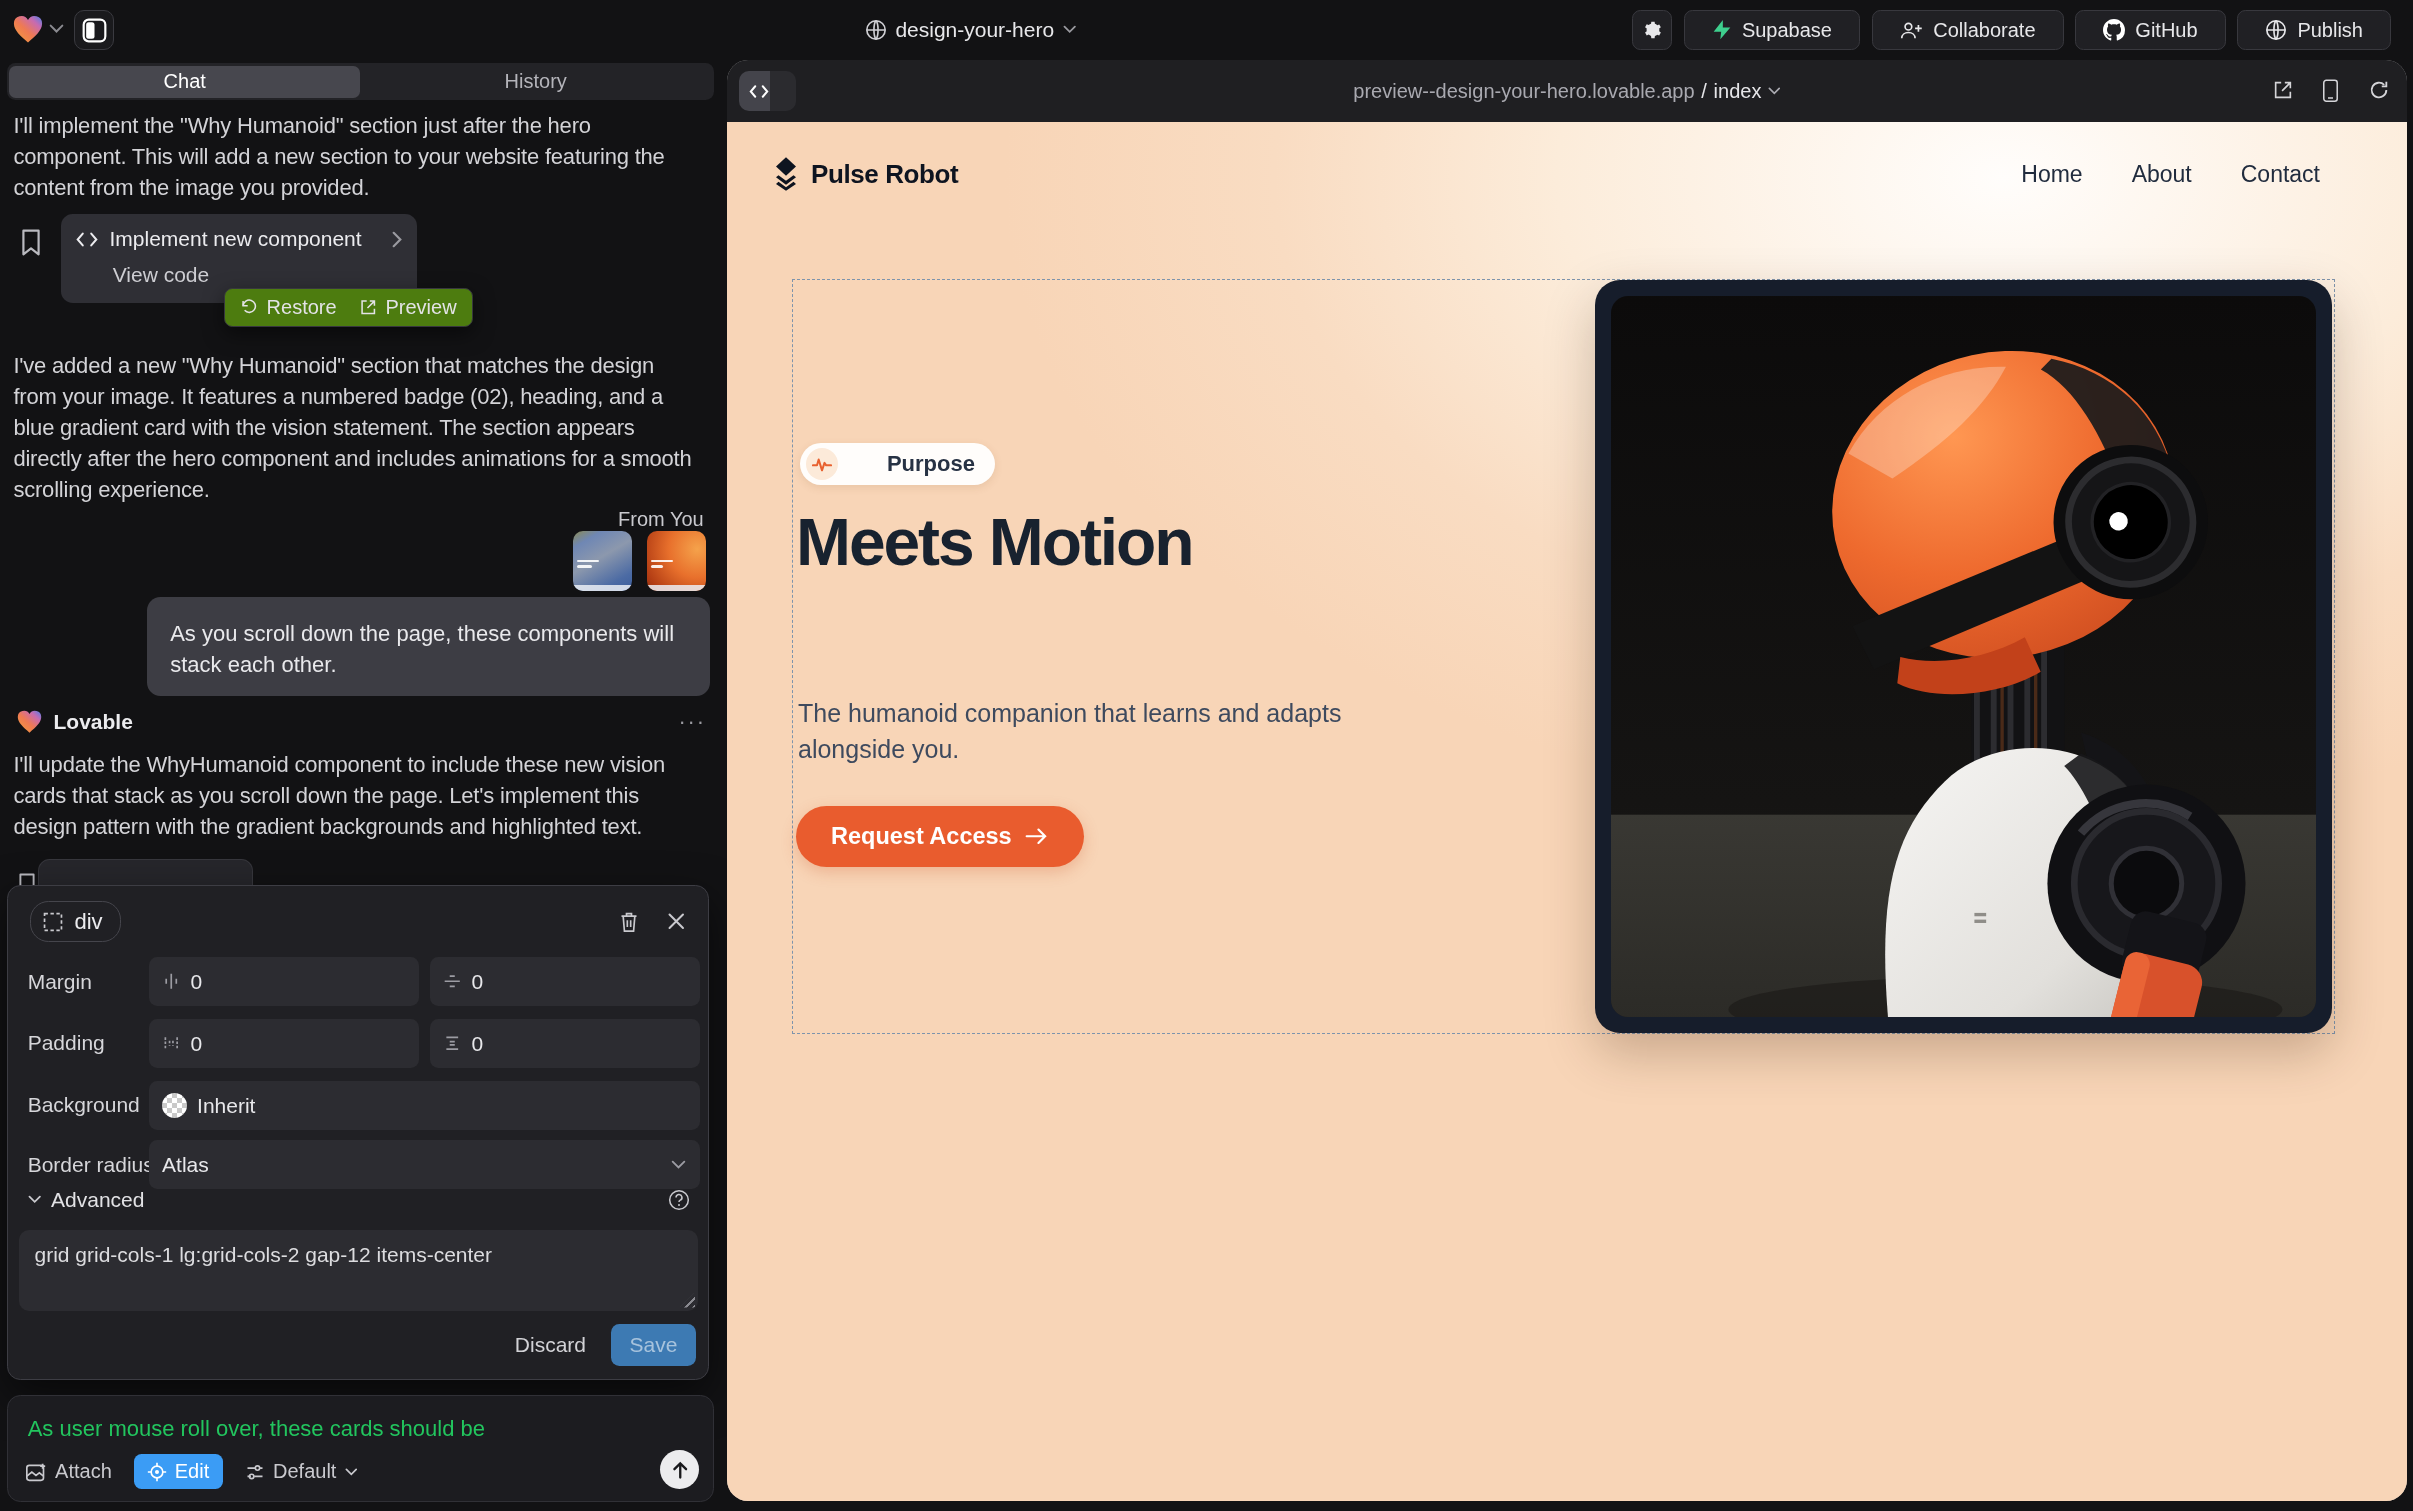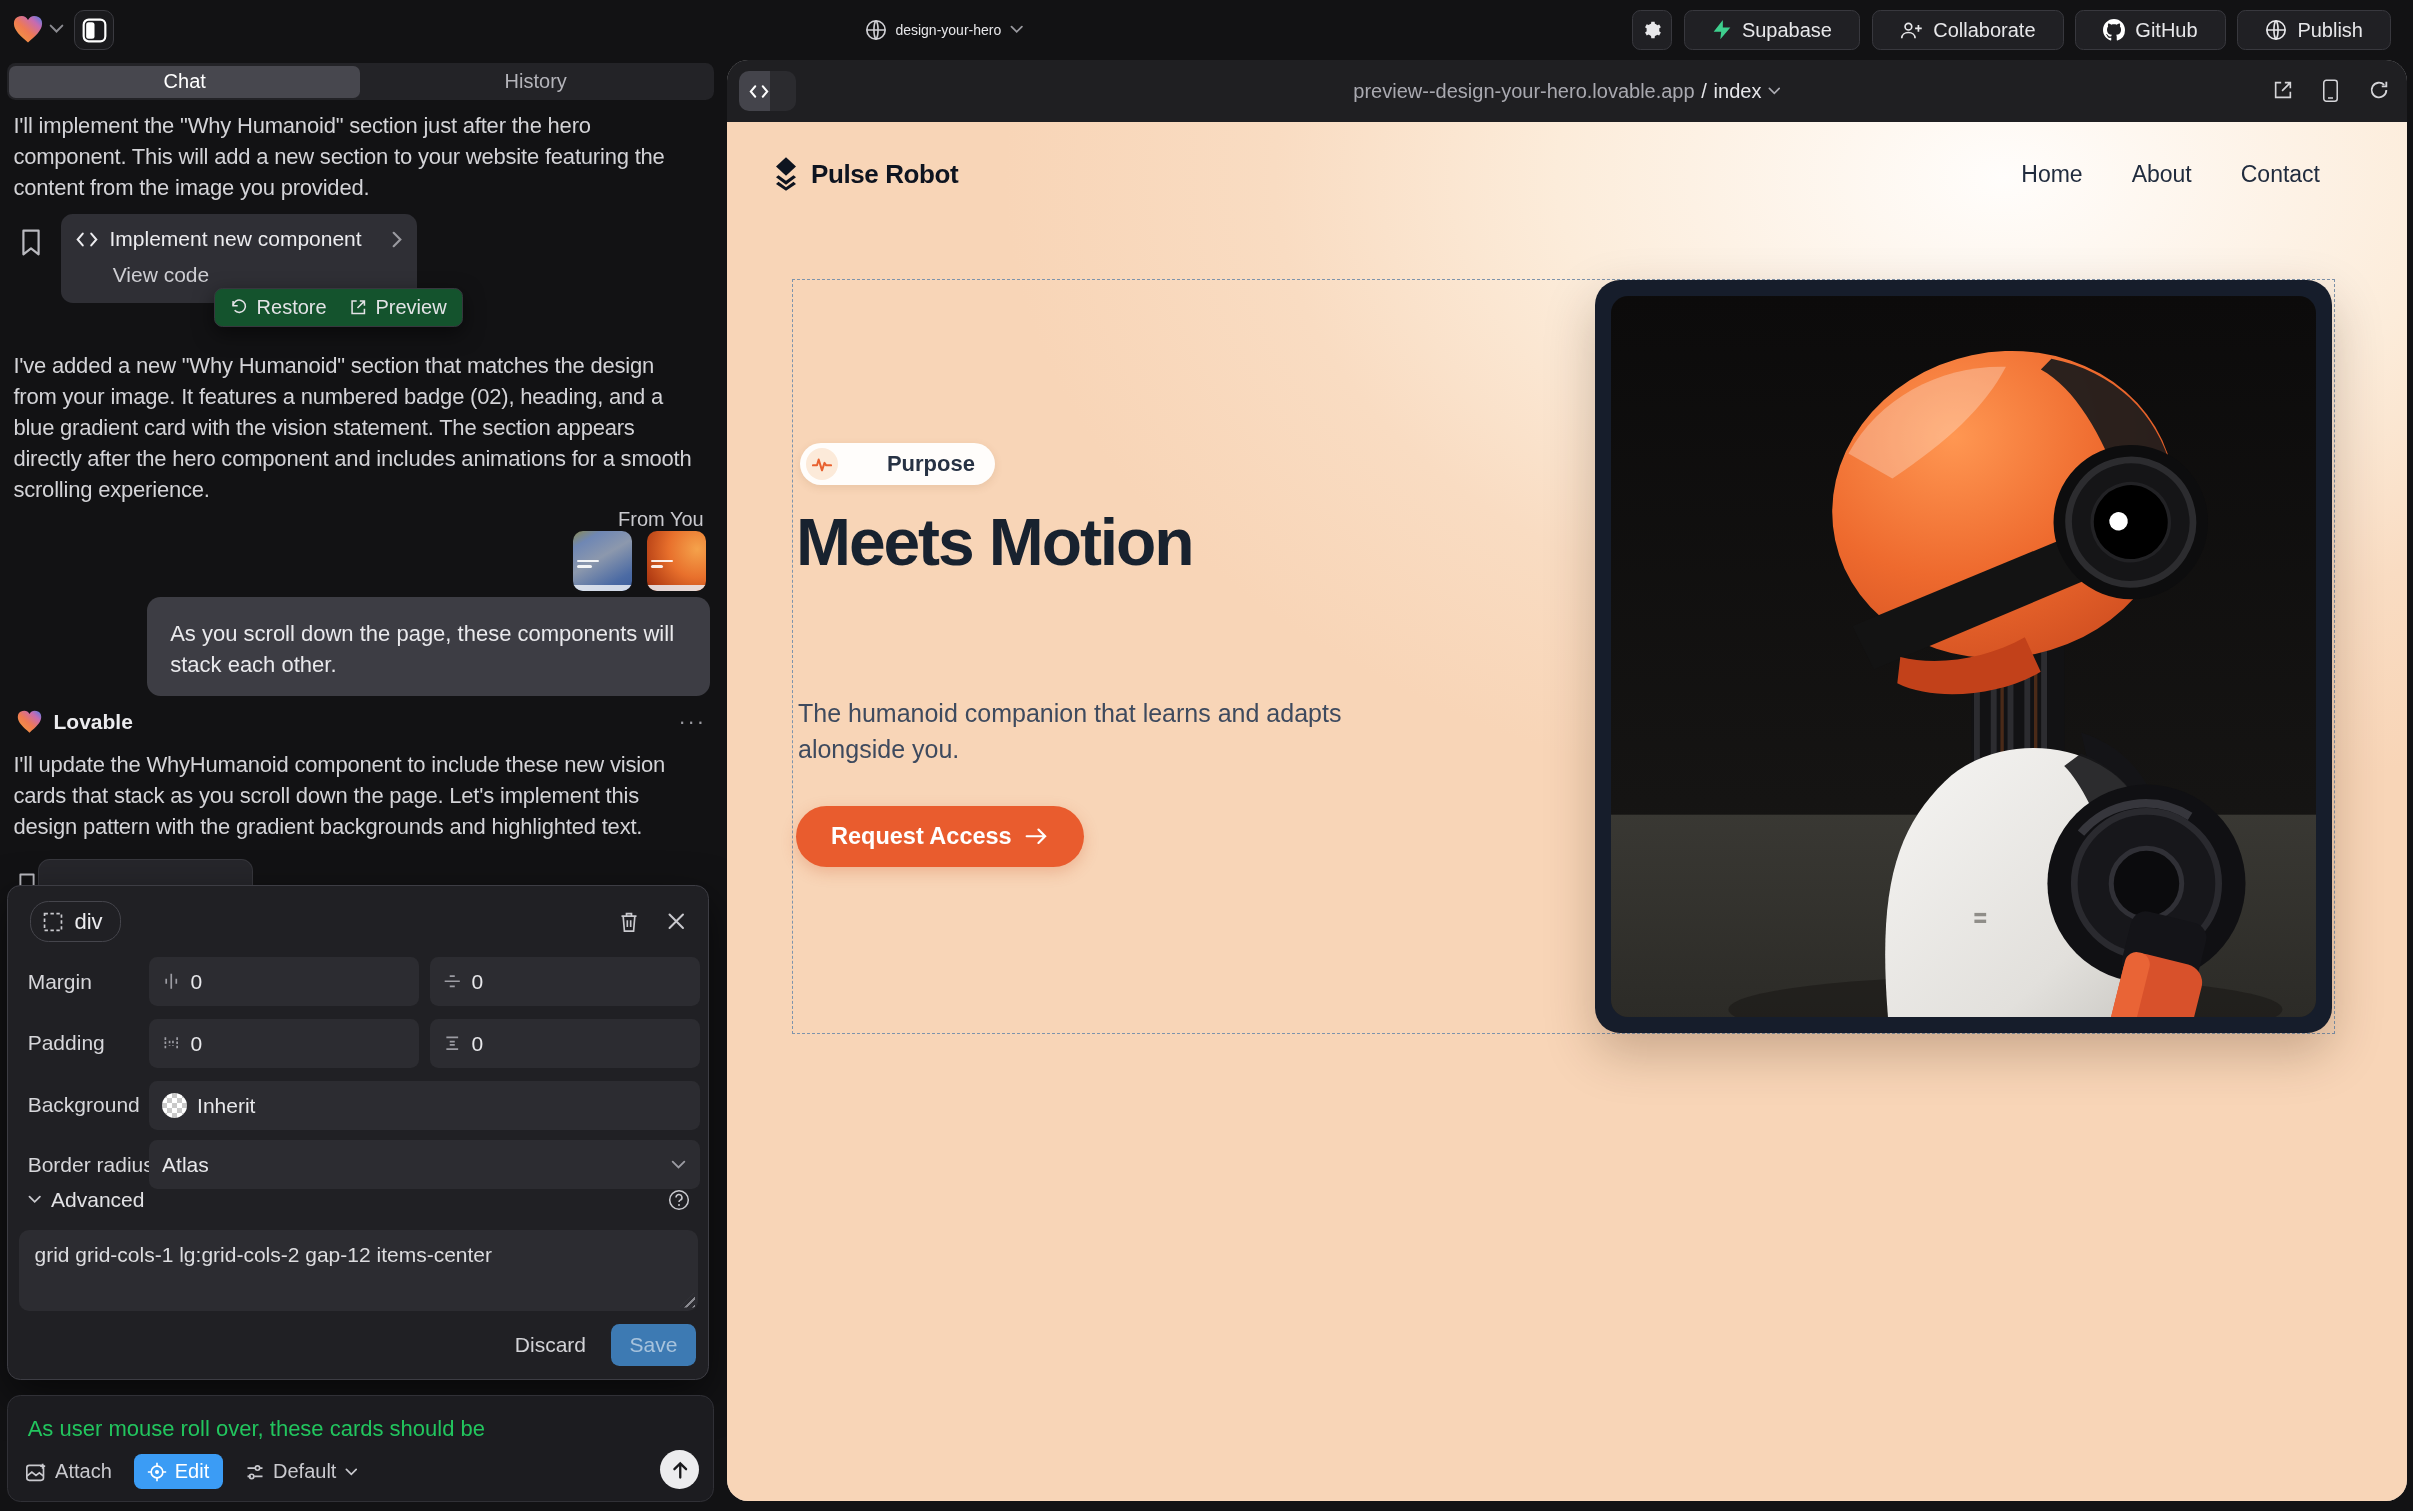--- a/index.html
+++ b/index.html
@@ -5,37 +5,37 @@
   * { margin:0; padding:0; box-sizing:border-box; }
   html,body { width:2413px; height:1512px; overflow:hidden; }
   body { background:#121214; font-family:"Liberation Sans", sans-serif; position:relative; color:#d8d8db; }
   svg { display:block; }
 
   
   .topbar { position:absolute; left:0; top:0; width:2413px; height:60px; }
   .heart { position:absolute; left:13.4px; top:15px; width:30px; height:28.6px; }
   .tb-chev { position:absolute; left:49px; top:23.5px; color:#8a8a90; }
   .panel-toggle { position:absolute; left:74px; top:10px; width:40px; height:40px; border:0.8px solid #3a3a40; border-radius:10px; display:flex; align-items:center; justify-content:center; background:#1a1a1d; cursor:pointer; }
-  .project { position:absolute; left:865px; top:15px; height:30px; display:flex; align-items:center; gap:8.4px; color:#e7e7ea; font-size:14px; }
+  .project { position:absolute; left:865px; top:15px; height:30px; display:flex; align-items:center; gap:8.4px; color:#e7e7ea; font-size:21px; }
   .tb-right { position:absolute; right:22px; top:10px; display:flex; gap:11.8px; }
   .tb-btn { height:40px; background:#202024; border:0.8px solid #38383e; border-radius:8.4px; display:flex; align-items:center; gap:10px; padding:0 27px; font-size:20px; color:#e7e7ea; cursor:pointer; }
   .tb-btn.icon-only { width:40px; padding:0; justify-content:center; }
 
   
   .left-panel { position:absolute; left:6.7px; top:60px; width:707px; height:1451px; }
   .tabs { position:absolute; left:0; top:3.4px; width:707px; height:37px; background:#232327; border-radius:8.4px; padding:2.5px; display:flex; }
   .tab { flex:1; border-radius:6.7px; display:flex; align-items:center; justify-content:center; font-size:20px; color:#b4b4ba; cursor:pointer; }
   .tab.active { background:#47474e; color:#ffffff; }
   .msg { position:absolute; left:6.7px; width:682px; font-size:22px; line-height:31px; color:#d3d3d7; letter-spacing:-0.2px; }
   .comp-card { position:absolute; left:54px; top:154px; width:356px; height:89px; background:#2f2f35; border-radius:11.8px; padding:13.4px 15px; cursor:pointer; }
   .comp-row1 { display:flex; align-items:center; gap:11.8px; font-size:21px; color:#ececef; }
   .comp-row1 .grow { flex:1; }
   .comp-row2 { margin-left:37px; margin-top:11.8px; font-size:21px; color:#cdcdd2; }
   .bookmark-l { position:absolute; left:13.4px; top:169px; color:#b9b9bf; }
-  .hover-tip { position:absolute; left:207px; top:228px; height:39px; background:#14532d; border:0.8px solid #37373e; border-radius:8.4px; display:flex; align-items:center; gap:22px; padding:0 15px; box-shadow:0 6.7px 20px rgba(0,0,0,.5); }
+  .hover-tip { position:absolute; left:217px; top:228px; height:39px; background:#4d7c0f; border:0.8px solid #37373e; border-radius:8.4px; display:flex; align-items:center; gap:22px; padding:0 15px; box-shadow:0 6.7px 20px rgba(0,0,0,.5); }
   .tip-item { display:flex; align-items:center; gap:8.4px; font-size:20px; color:#e3e3e6; cursor:pointer; }
   .from-you { position:absolute; right:10px; top:448px; font-size:20px; color:#c9c9ce; }
   .thumb { position:absolute; top:471px; width:59px; height:60px; border-radius:10px; overflow:hidden; cursor:pointer; }
   .thumb .strip { position:absolute; left:0; bottom:0; width:100%; height:5.9px; background:rgba(235,238,245,.85); }
   .thumb .tline { position:absolute; left:4.2px; width:22px; height:2.5px; background:rgba(255,255,255,.9); border-radius:1.7px; }
   .thumb-blue { left:566px; background:linear-gradient(150deg,#8a8a55 0%,#6f87b4 18%,#8c98ad 45%,#4c6ba4 80%,#3c5d9c 100%); }
   .thumb-orange { left:640px; background:radial-gradient(120% 120% at 85% 30%, #f5a24b 0%, #e8702c 40%, #b33d14 78%, #7e2a0e 100%); }
   .user-bubble { position:absolute; left:140px; top:537px; width:563px; height:99px; background:#3d3d44; border-radius:13.4px; padding:21px 23.5px; font-size:22px; line-height:31px; color:#e9e9ec; }
   .lov-row { position:absolute; left:10px; top:645px; width:689px; height:34px; display:flex; align-items:center; gap:11.8px; }
   .lov-name { font-size:21px; color:#ececef; font-weight:700; flex:1; }

